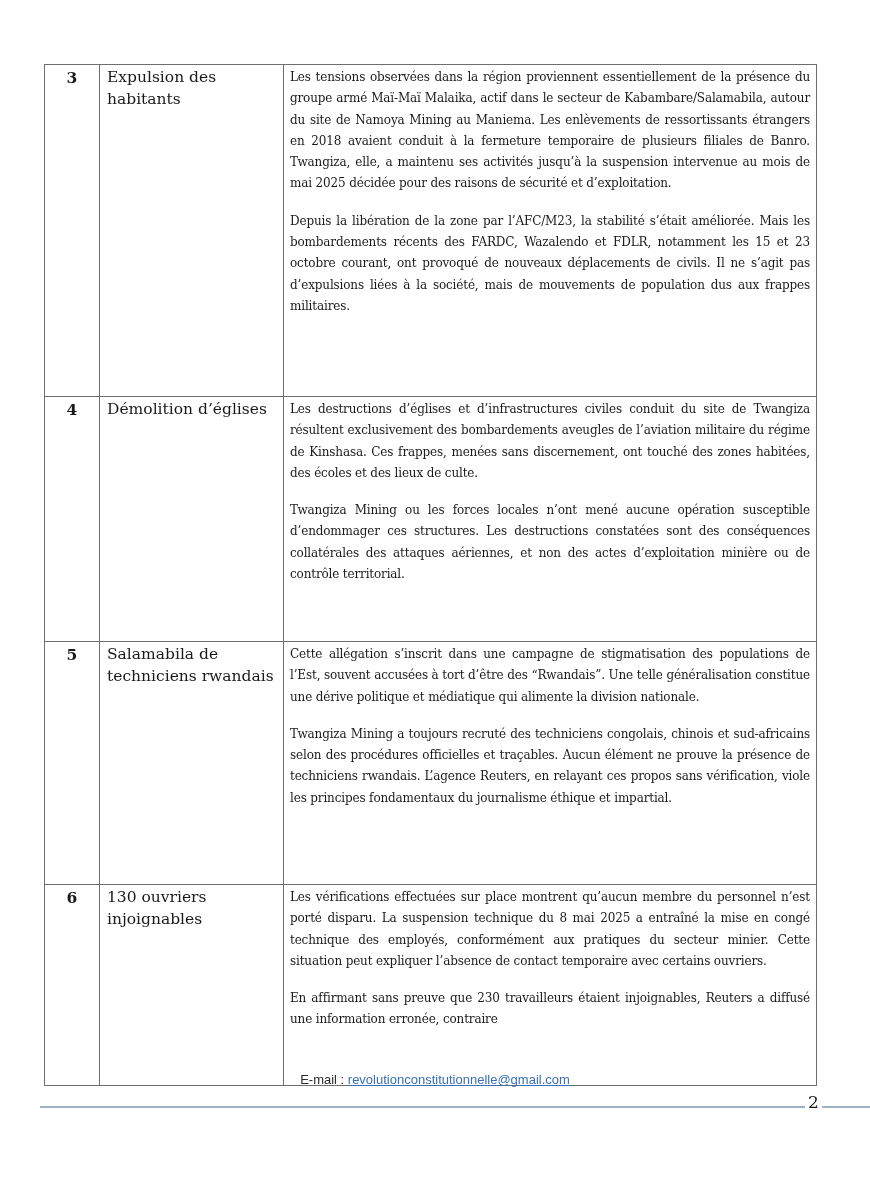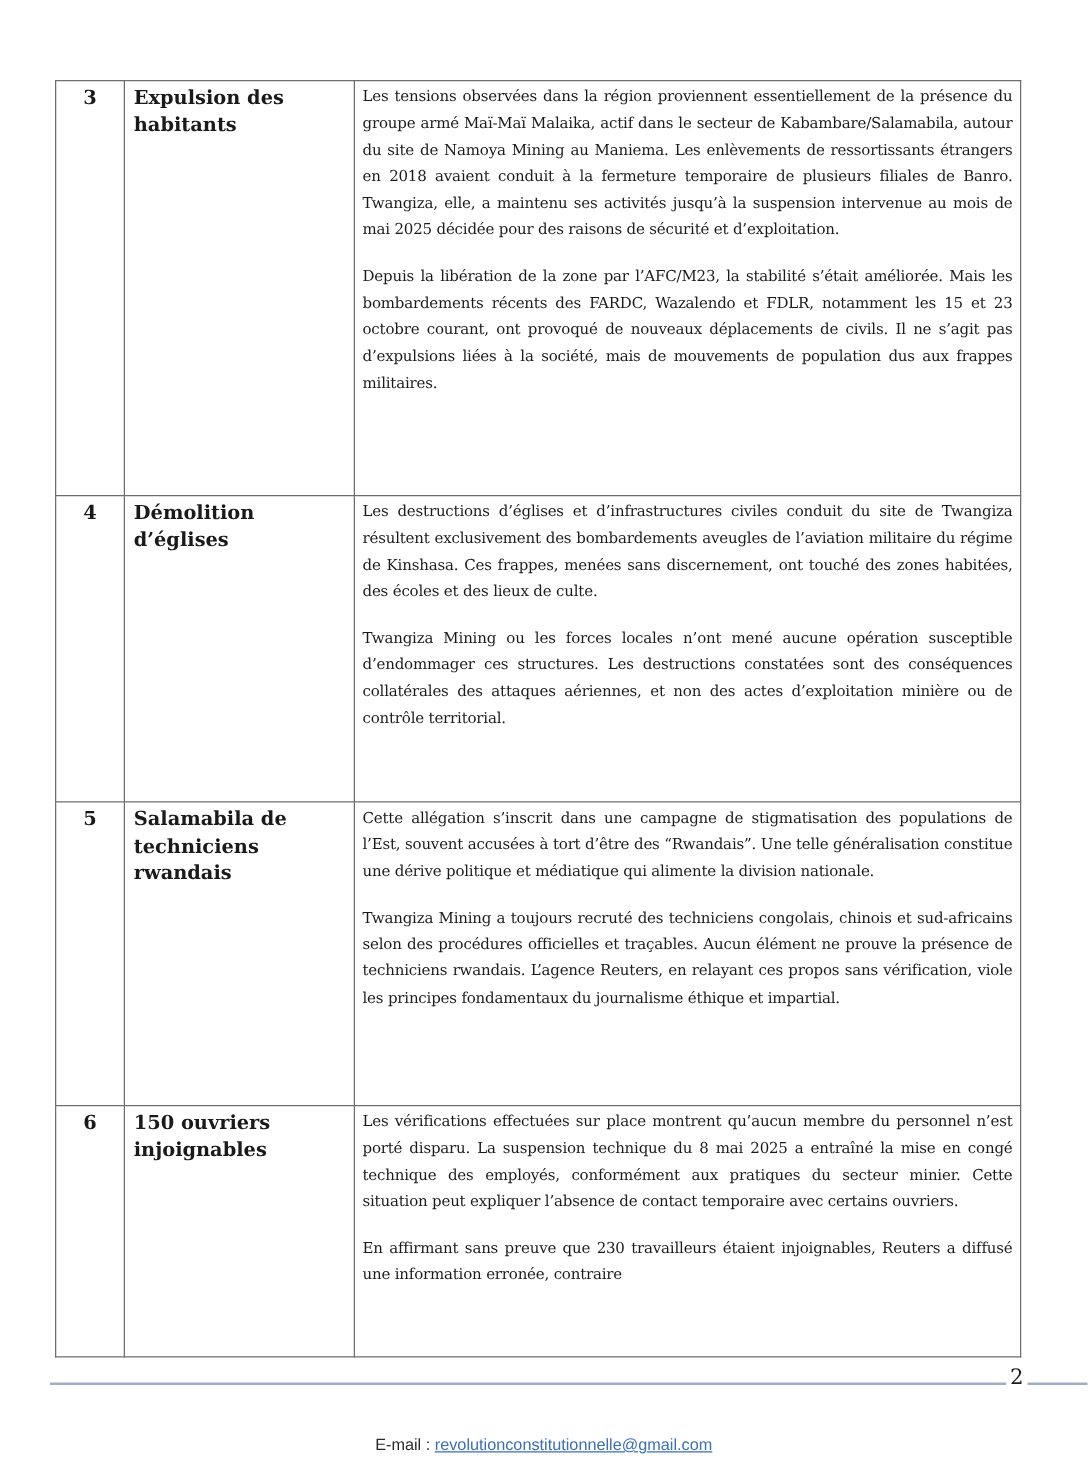--- a/index.html
+++ b/index.html
@@ -14,21 +14,21 @@
     border: 1.5px solid #6e6e6e; vertical-align: top; padding: 0;
   }
   col.c-num { width: 55px; }
   col.c-title { width: 184px; }
   col.c-body { width: 533px; }
   td.num {
     text-align: center; font-weight: bold; font-size: 15.5px; padding-top: 3px !important;
     font-family: "DejaVu Serif", "Liberation Serif", serif;
   }
   td.title {
-    font-weight: bold; font-size: 15.5px; line-height: 21.5px;
+    font-weight: normal; font-size: 15.5px; line-height: 21.5px;
     padding: 2px 6px 0 7px !important;
     margin-top: 16px;
   }
   td.body {
     font-size: 12px; line-height: 21.3px; text-align: justify;
     padding: 2px 6px 0 6px !important; letter-spacing: -0.15px;
   }
   td.body p { margin: 0; }
   td.body p + p { margin-top: 16px; }
   tr.r3 td { height: 328px; }
@@ -37,21 +37,21 @@
   tr.r6 td { height: 197px; }
   .footer-rule {
     position: absolute; left: 40px; top: 1106px; width: 830px; height: 1.5px;
     background: #9fb0c6;
   }
   .page-number {
     position: absolute; left: 805px; top: 1092px; font-size: 17px;
     font-family: "DejaVu Serif", "Liberation Serif", serif; background: #fff; padding: 0 3px;
   }
   .footer-email {
-    position: absolute; left: 0; width: 870px; top: 1148px; text-align: center;
+    position: absolute; left: 0; width: 870px; top: 1072px; text-align: center;
     font-family: "Liberation Sans", "DejaVu Sans", sans-serif; font-size: 13px; color: #2a2a2a;
   }
   .footer-email a { color: #3b6fb6; text-decoration: underline; }
 </style>
 </head>
 <body>
 
 <div class="page">
   <table class="main">
     <colgroup>
@@ -79,21 +79,21 @@
       <tr class="r5">
         <td class="num">5</td>
         <td class="title">Salamabila de techniciens rwandais</td>
         <td class="body">
           <p>Cette allégation s’inscrit dans une campagne de stigmatisation des populations de l’Est, souvent accusées à tort d’être des “Rwandais”. Une telle généralisation constitue une dérive politique et médiatique qui alimente la division nationale.</p>
           <p>Twangiza Mining a toujours recruté des techniciens congolais, chinois et sud-africains selon des procédures officielles et traçables. Aucun élément ne prouve la présence de techniciens rwandais. L’agence Reuters, en relayant ces propos sans vérification, viole les principes fondamentaux du journalisme éthique et impartial.</p>
         </td>
       </tr>
       <tr class="r6">
         <td class="num">6</td>
-        <td class="title">150 ouvriers injoignables</td>
+        <td class="title">130 ouvriers injoignables</td>
         <td class="body">
           <p>Les vérifications effectuées sur place montrent qu’aucun membre du personnel n’est porté disparu. La suspension technique du 8 mai 2025 a entraîné la mise en congé technique des employés, conformément aux pratiques du secteur minier. Cette situation peut expliquer l’absence de contact temporaire avec certains ouvriers.</p>
           <p>En affirmant sans preuve que 230 travailleurs étaient injoignables, Reuters a diffusé une information erronée, contraire</p>
         </td>
       </tr>
     </tbody>
   </table>
 
   <div class="footer-rule"></div>
   <div class="page-number">2</div>

